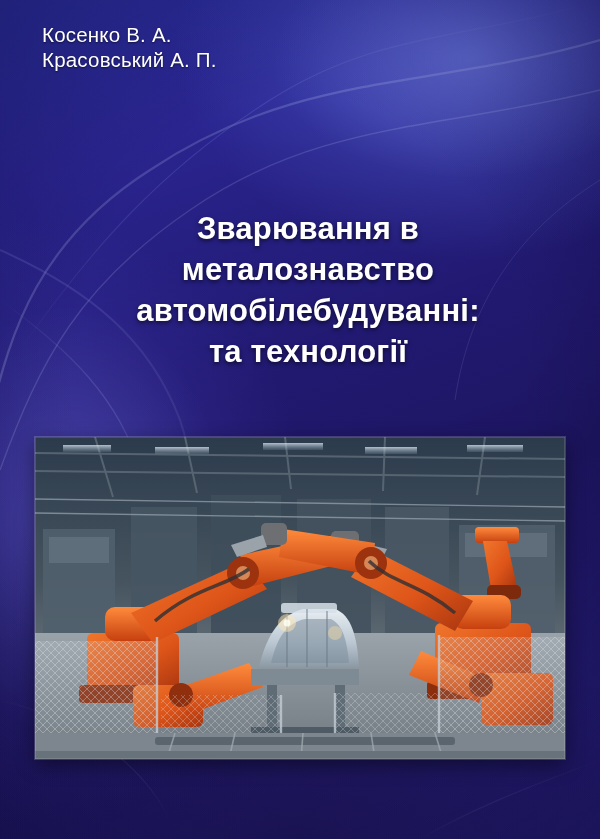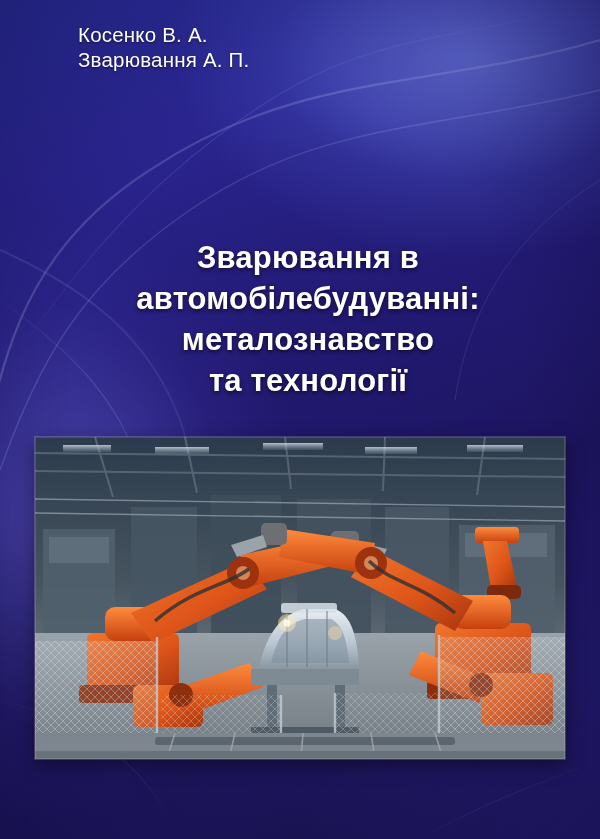--- a/index.html
+++ b/index.html
@@ -48,39 +48,37 @@
     top: 22px;
     z-index: 5;
   }
   .author {
     color: #ffffff;
     font-size: 20.5px;
     line-height: 25px;
     letter-spacing: 0.2px;
     text-shadow: 0 1px 2px rgba(0,0,0,0.55);
     white-space: nowrap;
-    margin-left: 36px;
   }
 
   
   .title {
     position: absolute;
     left: 16px;
     right: 0;
     top: 208px;
     z-index: 5;
     text-align: center;
     color: #ffffff;
     font-weight: bold;
     font-size: 31px;
     line-height: 41px;
     letter-spacing: 0.2px;
     text-shadow: 0 2px 4px rgba(0,0,0,0.6);
     padding: 0 30px;
-    margin-top: 29px;
   }
   .title .line { display: block; }
 
   
   .photo-wrap {
     position: absolute;
     left: 35px;
     top: 437px;
     width: 530px;
     height: 322px;
@@ -124,27 +122,27 @@
     <path d="M0,300 C70,350 120,400 140,470 C160,540 130,600 60,680" stroke="url(#sg)" stroke-width="1.2" fill="none" opacity="0.6"></path>
     <path d="M0,700 C80,720 140,760 170,820" stroke="url(#sg)" stroke-width="1.3" fill="none" opacity="0.5"></path>
     <path d="M600,760 C520,790 470,810 420,839" stroke="url(#sg2)" stroke-width="1.2" fill="none" opacity="0.45"></path>
     <path d="M600,180 C520,230 470,300 455,400" stroke="url(#sg)" stroke-width="1" fill="none" opacity="0.45"></path>
   </svg>
 
   <div class="vignette"></div>
 
   <div class="authors">
     <div class="author">Косенко В. А.</div>
-    <div class="author">Зварювання А. П.</div>
+    <div class="author">Красовський А. П.</div>
   </div>
 
   <div class="title">
     <span class="line">Зварювання в</span>
+    <span class="line">металознавство</span>
     <span class="line">автомобілебудуванні:</span>
-    <span class="line">металознавство</span>
     <span class="line">та технології</span>
   </div>
 
   <div class="photo-wrap">
     <svg width="530" height="322" viewBox="0 0 530 322">
       <defs>
         <linearGradient id="bgTop" x1="0" y1="0" x2="0" y2="1">
           <stop offset="0%" stop-color="#2c3b4c"></stop>
           <stop offset="45%" stop-color="#46545f"></stop>
           <stop offset="100%" stop-color="#8a949c"></stop>

